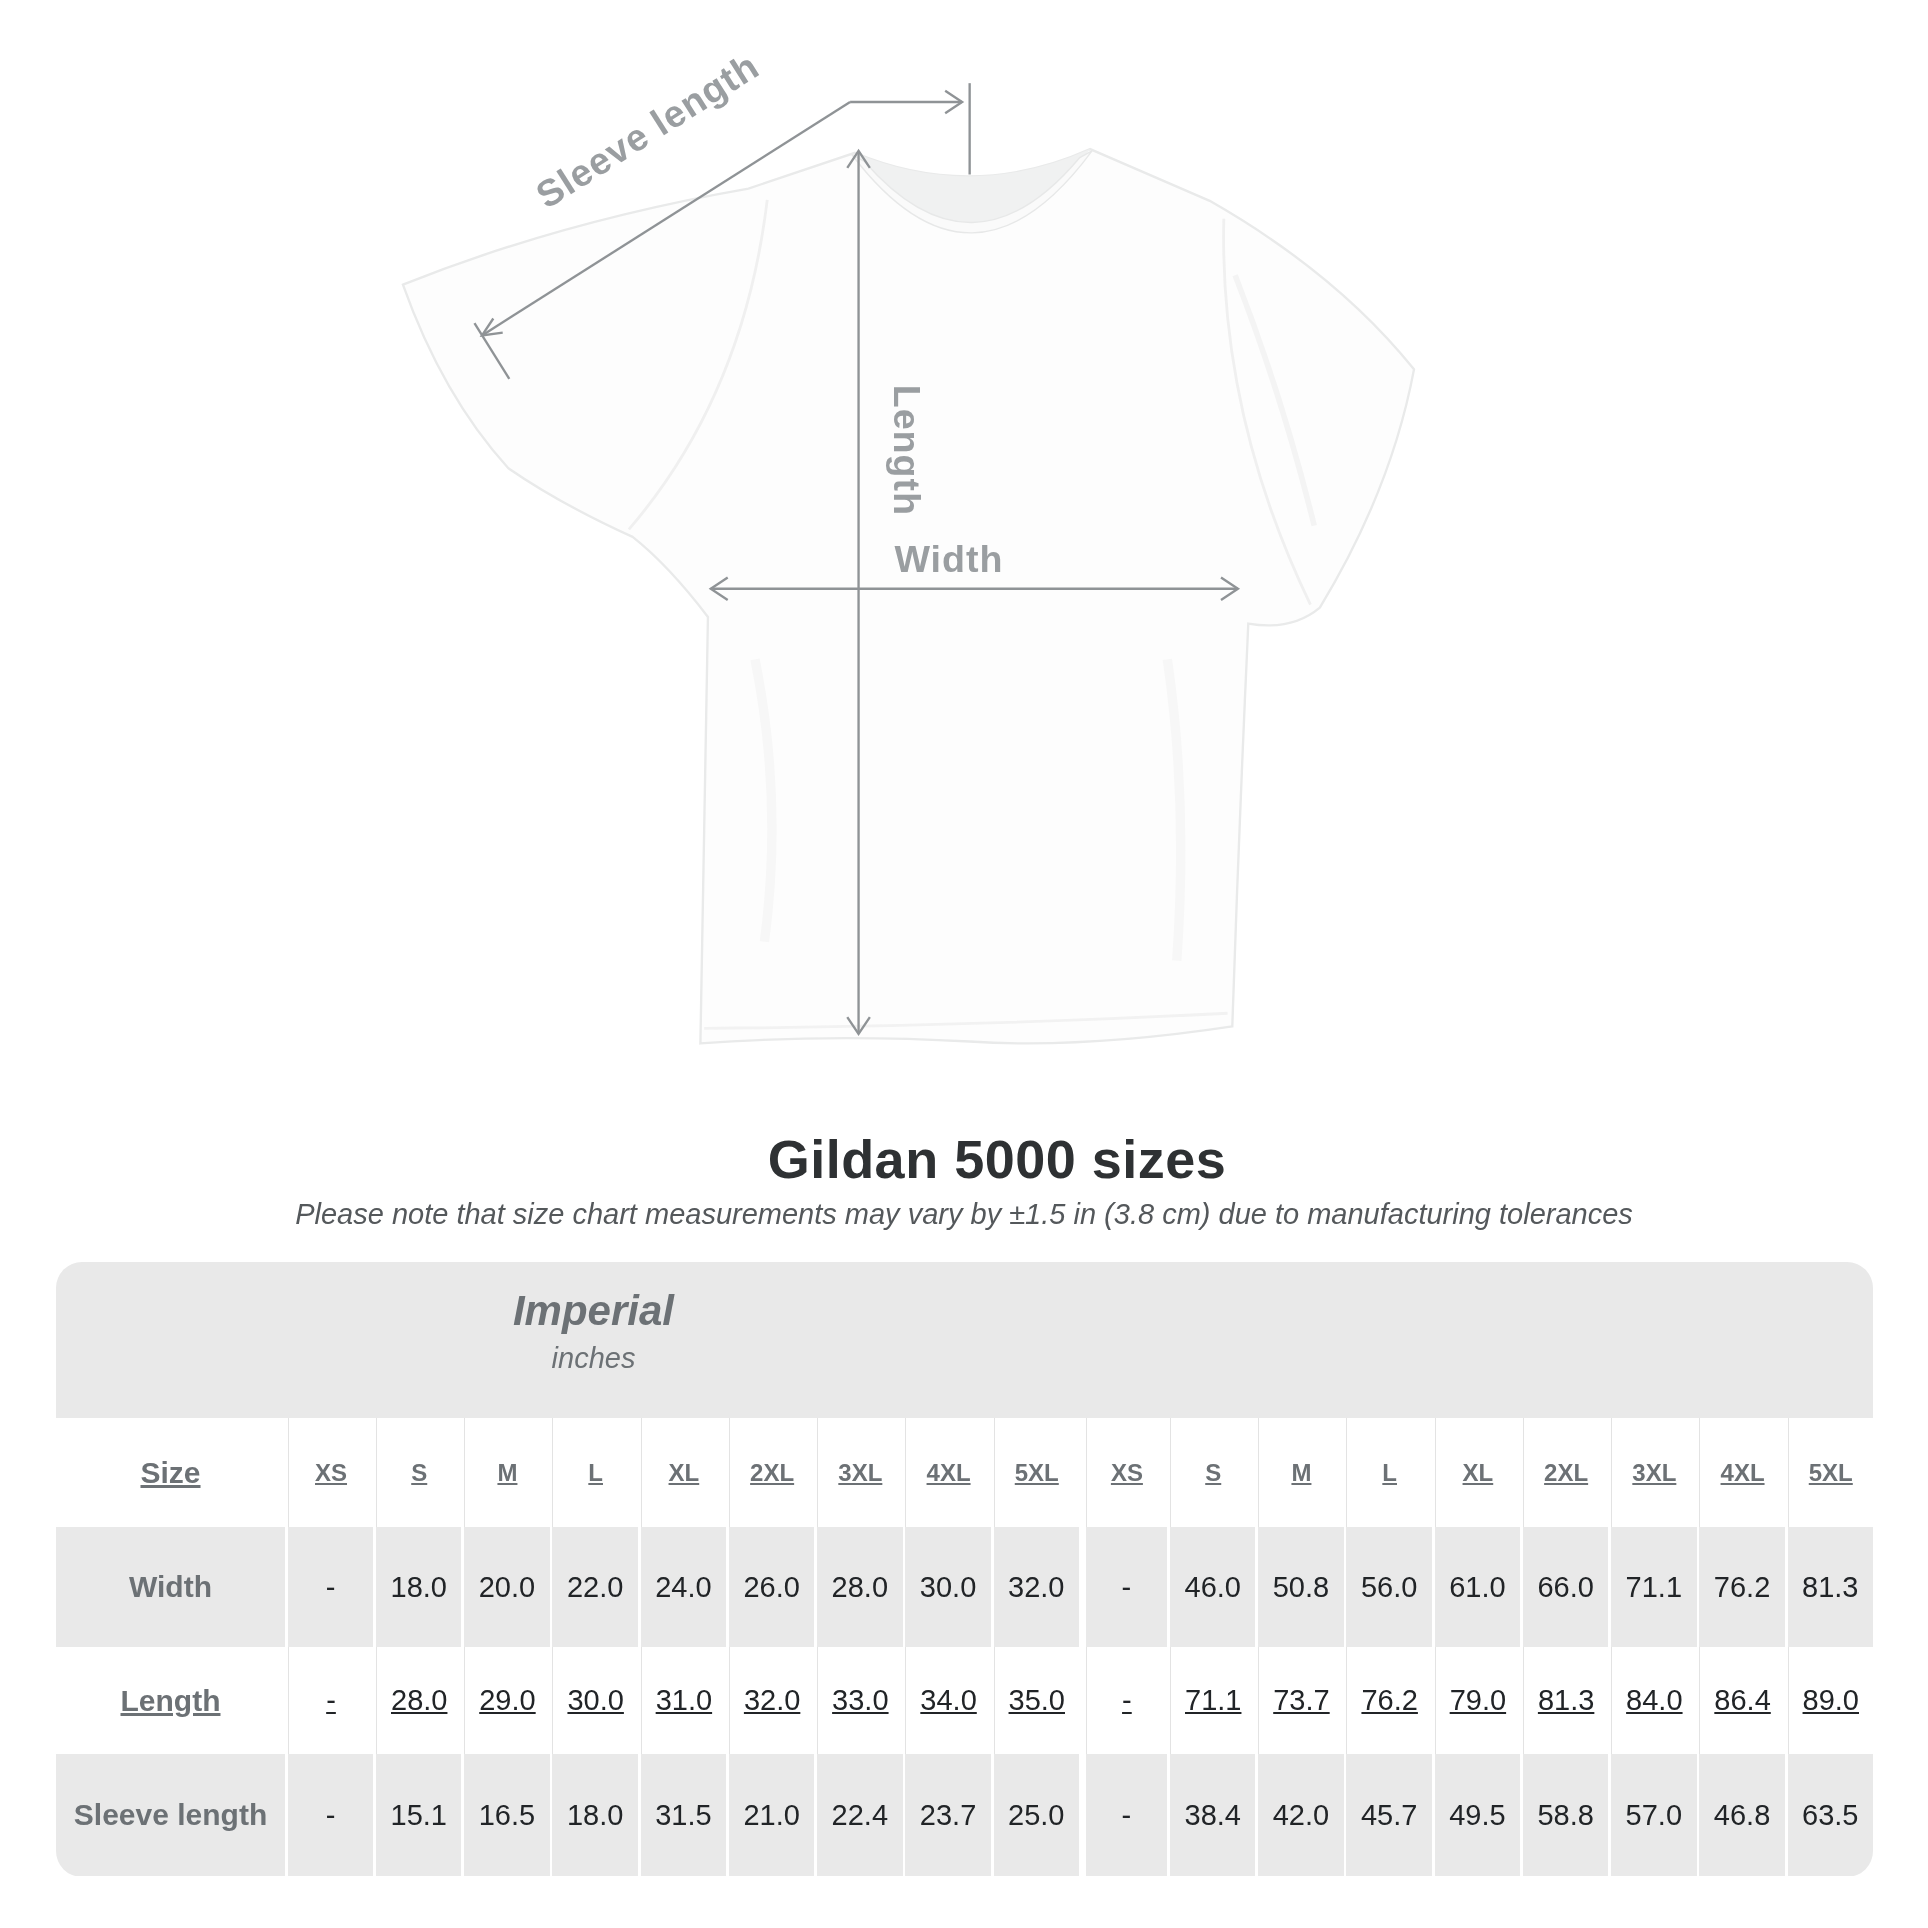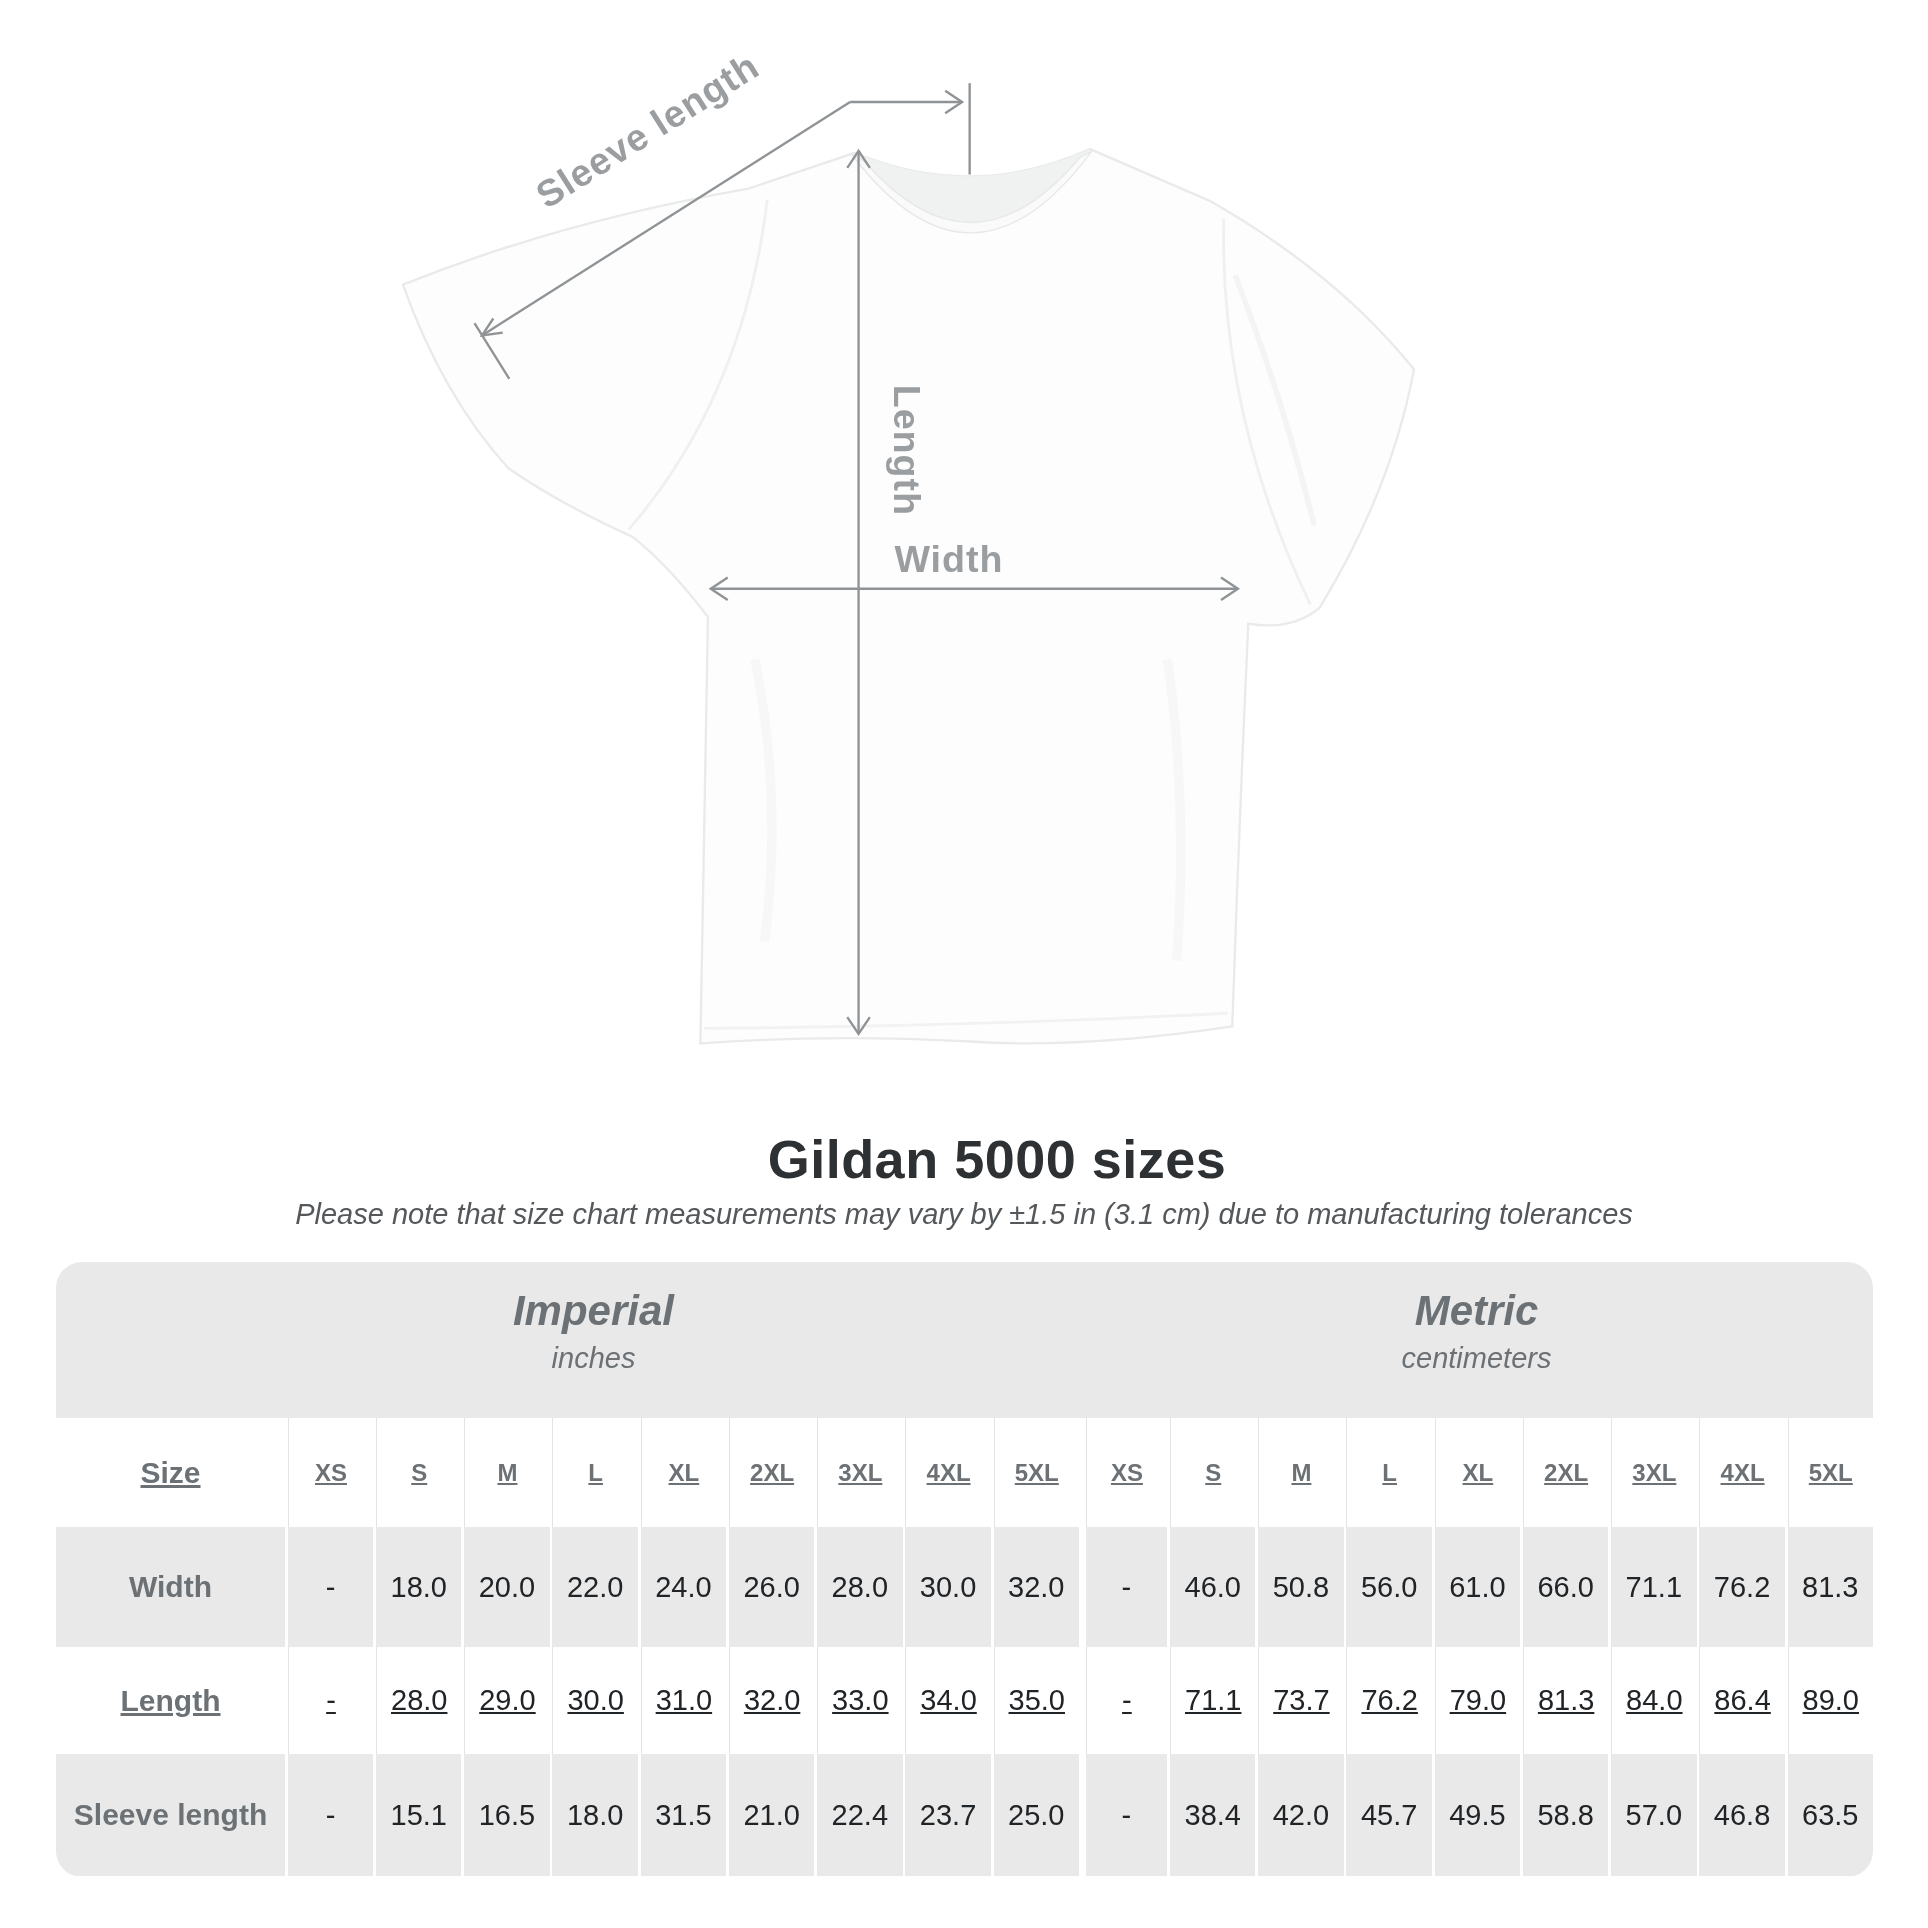--- a/index.html
+++ b/index.html
@@ -96,32 +96,28 @@
         <path d="M504,343 L541,402"></path>
       </g>
 
       <text class="ann-text" text-anchor="middle" transform="translate(695,150) rotate(-32.4)">Sleeve length</text>
       <text class="ann-text" text-anchor="middle" transform="translate(950,478) rotate(90)">Length</text>
       <text class="ann-text" text-anchor="middle" x="1008" y="607">Width</text>
     </svg>
   </div>
 
   <div class="title">Gildan 5000 sizes</div>
-  <div class="subtitle">Please note that size chart measurements may vary by ±1.5 in (3.1 cm) due to manufacturing tolerances</div>
+  <div class="subtitle">Please note that size chart measurements may vary by ±1.5 in (3.8 cm) due to manufacturing tolerances</div>
 
   <div class="tbl">
 
     <div class="band">
       <div class="sec imp">
         <div class="sec-title">Imperial</div>
         <div class="sec-unit">inches</div>
-      </div>
-      <div class="sec met">
-        <div class="sec-title">Metric</div>
-        <div class="sec-unit">centimeters</div>
       </div>
     </div>
 
     <div class="row h white">
       <div class="c hd lab">Size</div>
       <div class="c hd">XS</div>
       <div class="c hd">S</div>
       <div class="c hd">M</div>
       <div class="c hd">L</div>
       <div class="c hd">XL</div>

